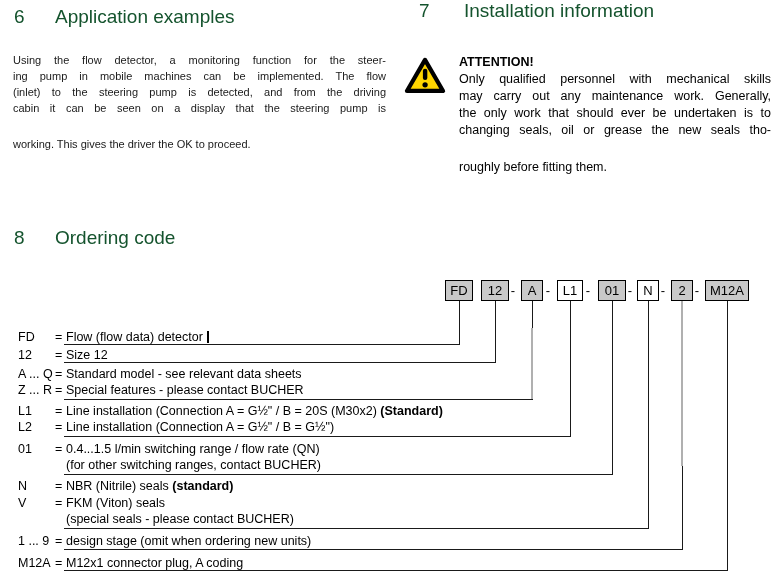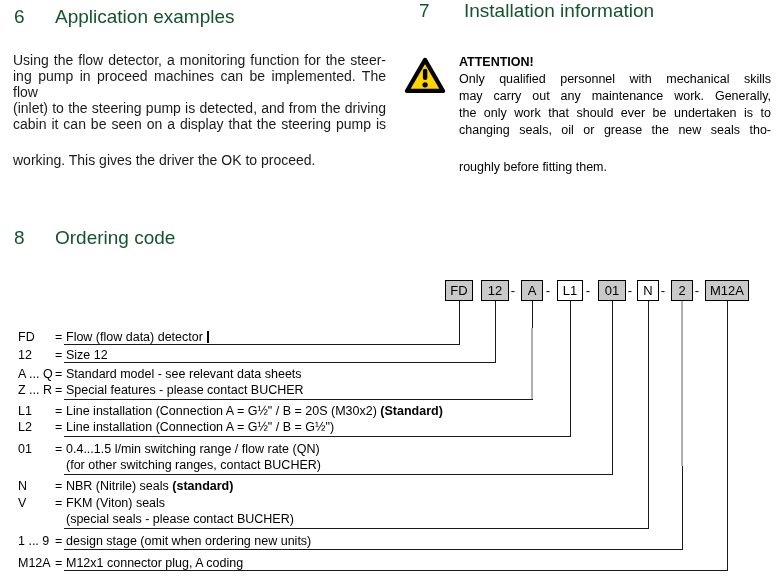--- a/index.html
+++ b/index.html
@@ -3,21 +3,21 @@
 <meta charset="utf-8">
 <style>
   * { margin:0; padding:0; box-sizing:border-box; }
   html,body { background:#fff; }
   #page {
     position:relative; width:784px; height:585px; background:#ffffff;
     font-family:"Liberation Sans", sans-serif; color:#000; overflow:hidden;
   }
   .heading { position:absolute; font-size:19px; font-weight:400; color:#14532d; white-space:nowrap; }
   .heading .num { display:inline-block; }
-  .body-text { position:absolute; font-size:14px; line-height:16px; color:#1a1a1a; }
+  .body-text { position:absolute; font-size:11px; line-height:16px; color:#1a1a1a; }
   .jline { text-align:justify; text-align-last:justify; }
   .lline { text-align:left;margin-top:20px; }
   .att-block { position:absolute; font-size:12.5px; line-height:17px; }
   .att-title { font-weight:700; }
   
   .obox {
     position:absolute; top:280px; height:21px; border:1px solid #000;
     font-size:13px; line-height:19px; text-align:center; white-space:nowrap;
   }
   .obox.filled { background:#c9c9c9; }
@@ -43,21 +43,21 @@
   <div class="heading" style="left:14px; top:6px;">
     <span class="num" style="width:41px;">6</span><span>Application examples</span>
   </div>
 
   <div class="heading" style="left:399px; top:0;margin-left:20px;">
     <span class="num" style="width:45px;">7</span><span>Installation information</span>
   </div>
 
   <div class="body-text" style="left:13px; top:52px; width:373px;">
     <div class="jline">Using the flow detector, a monitoring function for the steer-</div>
-    <div class="jline">ing pump in proceed machines can be implemented. The flow</div>
+    <div class="jline">ing pump in mobile machines can be implemented. The flow</div>
     <div class="jline">(inlet) to the steering pump is detected, and from the driving</div>
     <div class="jline">cabin it can be seen on a display that the steering pump is</div>
     <div class="lline">working. This gives the driver the OK to proceed.</div>
   </div>
 
   <div class="tri-wrap">
     <svg viewBox="0 0 100 90" width="42" height="40">
       <path d="M50 9 L93 83 L7 83 Z" fill="#ffd500" stroke="#000" stroke-width="10" stroke-linejoin="round"></path>
       <rect x="45" y="30" width="10.5" height="27" rx="5" fill="#000"></rect>
       <circle cx="50.2" cy="68.5" r="6.3" fill="#000"></circle>

